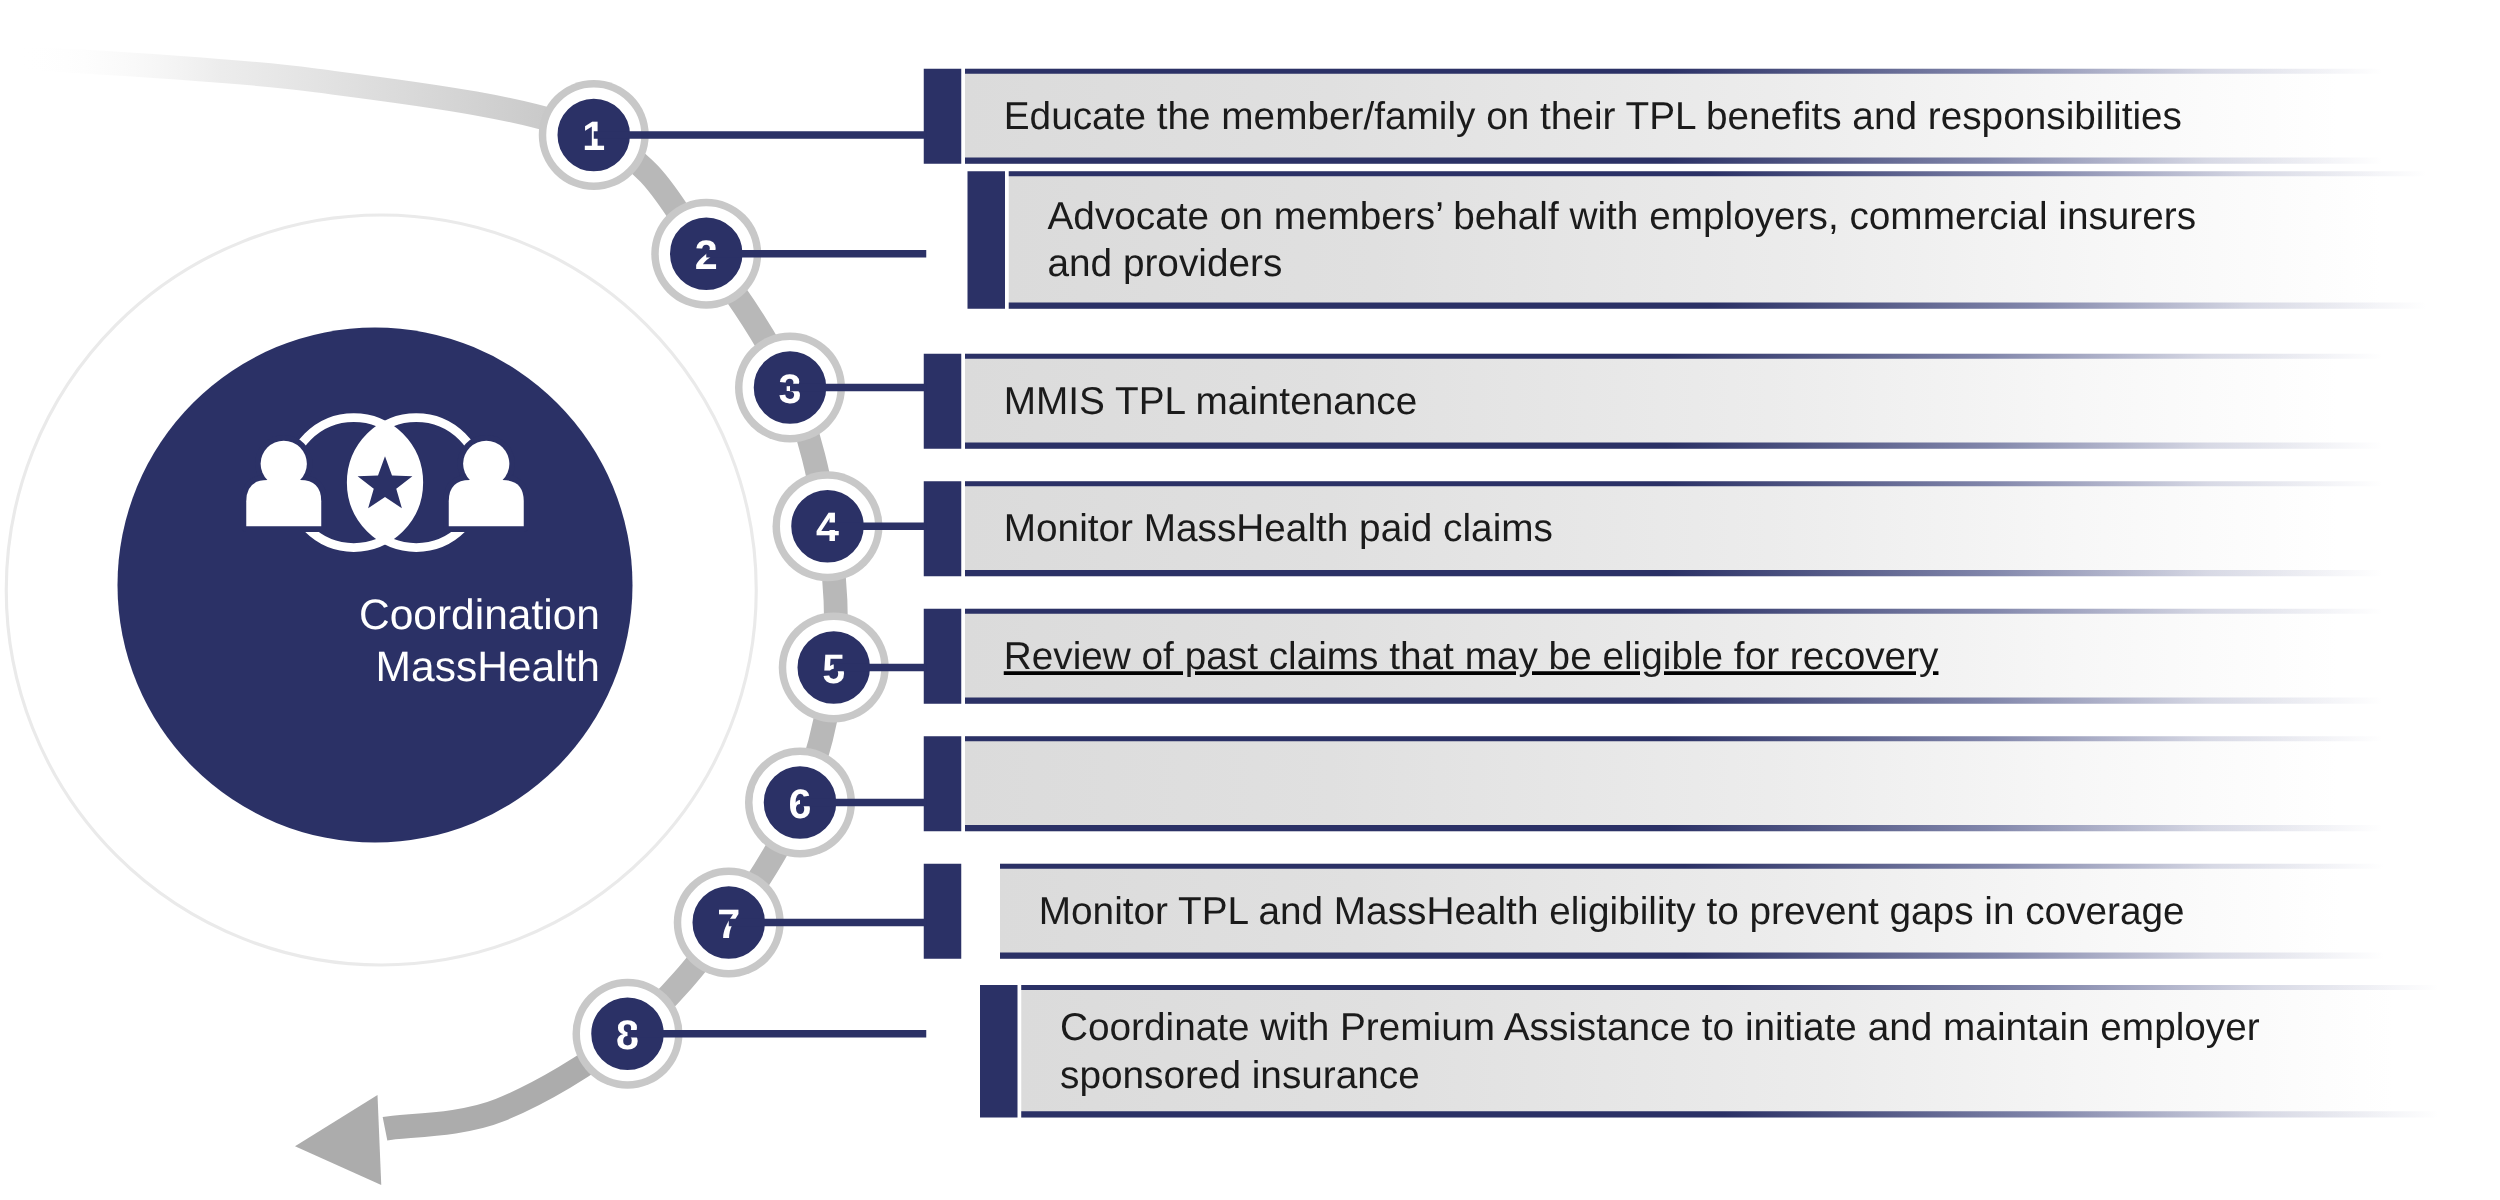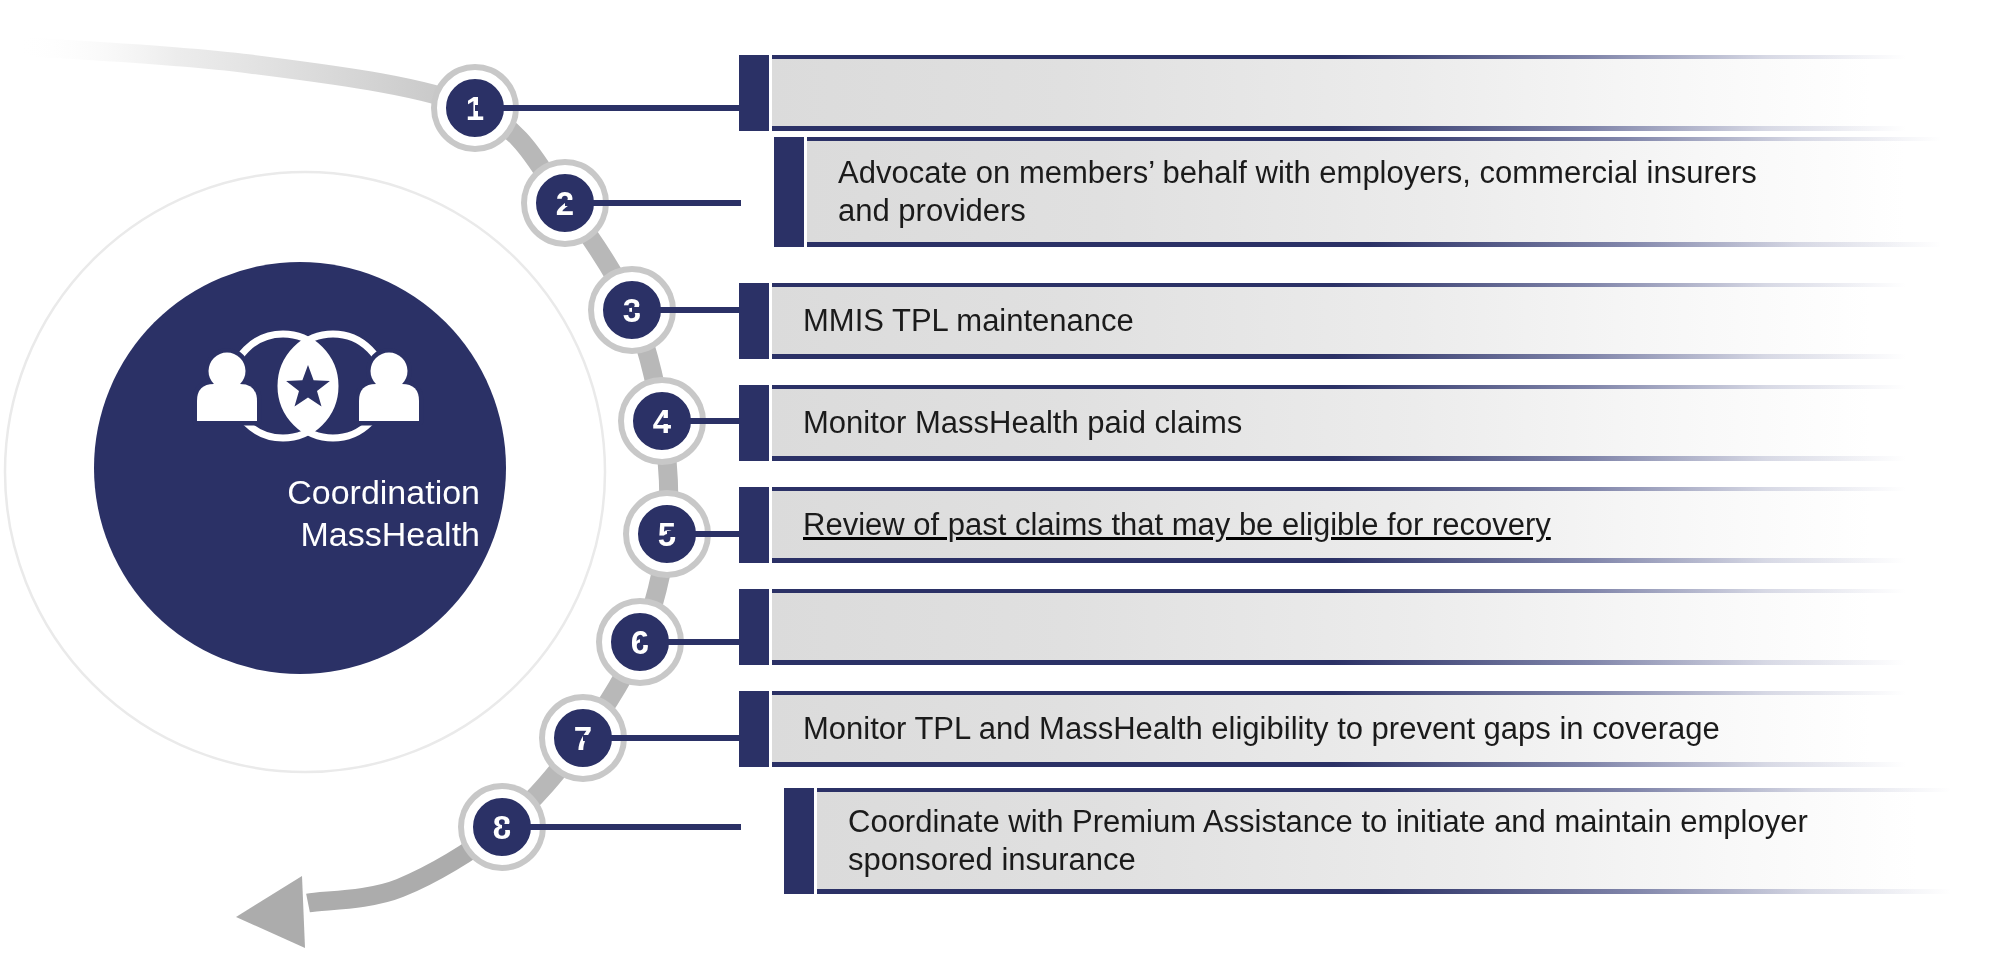--- a/index.html
+++ b/index.html
@@ -105,20 +105,21 @@
     <div>Coordination</div>
     <div>MassHealth</div>
   </div>
 
   <div id="steps-root">
       <div class="bar" style="left: 739px; top: 55px; height: 76px;">
         <div class="block"></div>
         <div class="panel">
           <div class="edge top"></div>
           <div class="edge bottom"></div>
+          <span class="label">Educate the member/family on their TPL benefits and responsibilities</span>
         </div>
       </div>
       <div class="connector" style="left: 475px; top: 105px; width: 266px;"></div>
       <div class="marker" style="left: 437px; top: 70px;">
         <span class="num">1</span>
       </div>
       <div class="bar" style="left: 739px; top: 137px; height: 110px; margin-left: 35px;">
         <div class="block"></div>
         <div class="panel">
           <div class="edge top"></div>
@@ -171,21 +172,21 @@
         <div class="block"></div>
         <div class="panel">
           <div class="edge top"></div>
           <div class="edge bottom"></div>
         </div>
       </div>
       <div class="connector" style="left: 640px; top: 639px; width: 101px;"></div>
       <div class="marker" style="left: 602px; top: 604px;">
         <span class="num">6</span>
       </div>
-      <div class="bar" style="left: 739px; top: 691px; height: 76px;">
+      <div class="bar" style="left: 739px; top: 691px; height: 76px; gap: 28px;">
         <div class="block"></div>
         <div class="panel">
           <div class="edge top"></div>
           <div class="edge bottom"></div>
           <span class="label">Monitor TPL and MassHealth eligibility to prevent gaps in coverage</span>
         </div>
       </div>
       <div class="connector" style="left: 583px; top: 735px; width: 158px;"></div>
       <div class="marker" style="left: 545px; top: 700px;">
         <span class="num">7</span>

